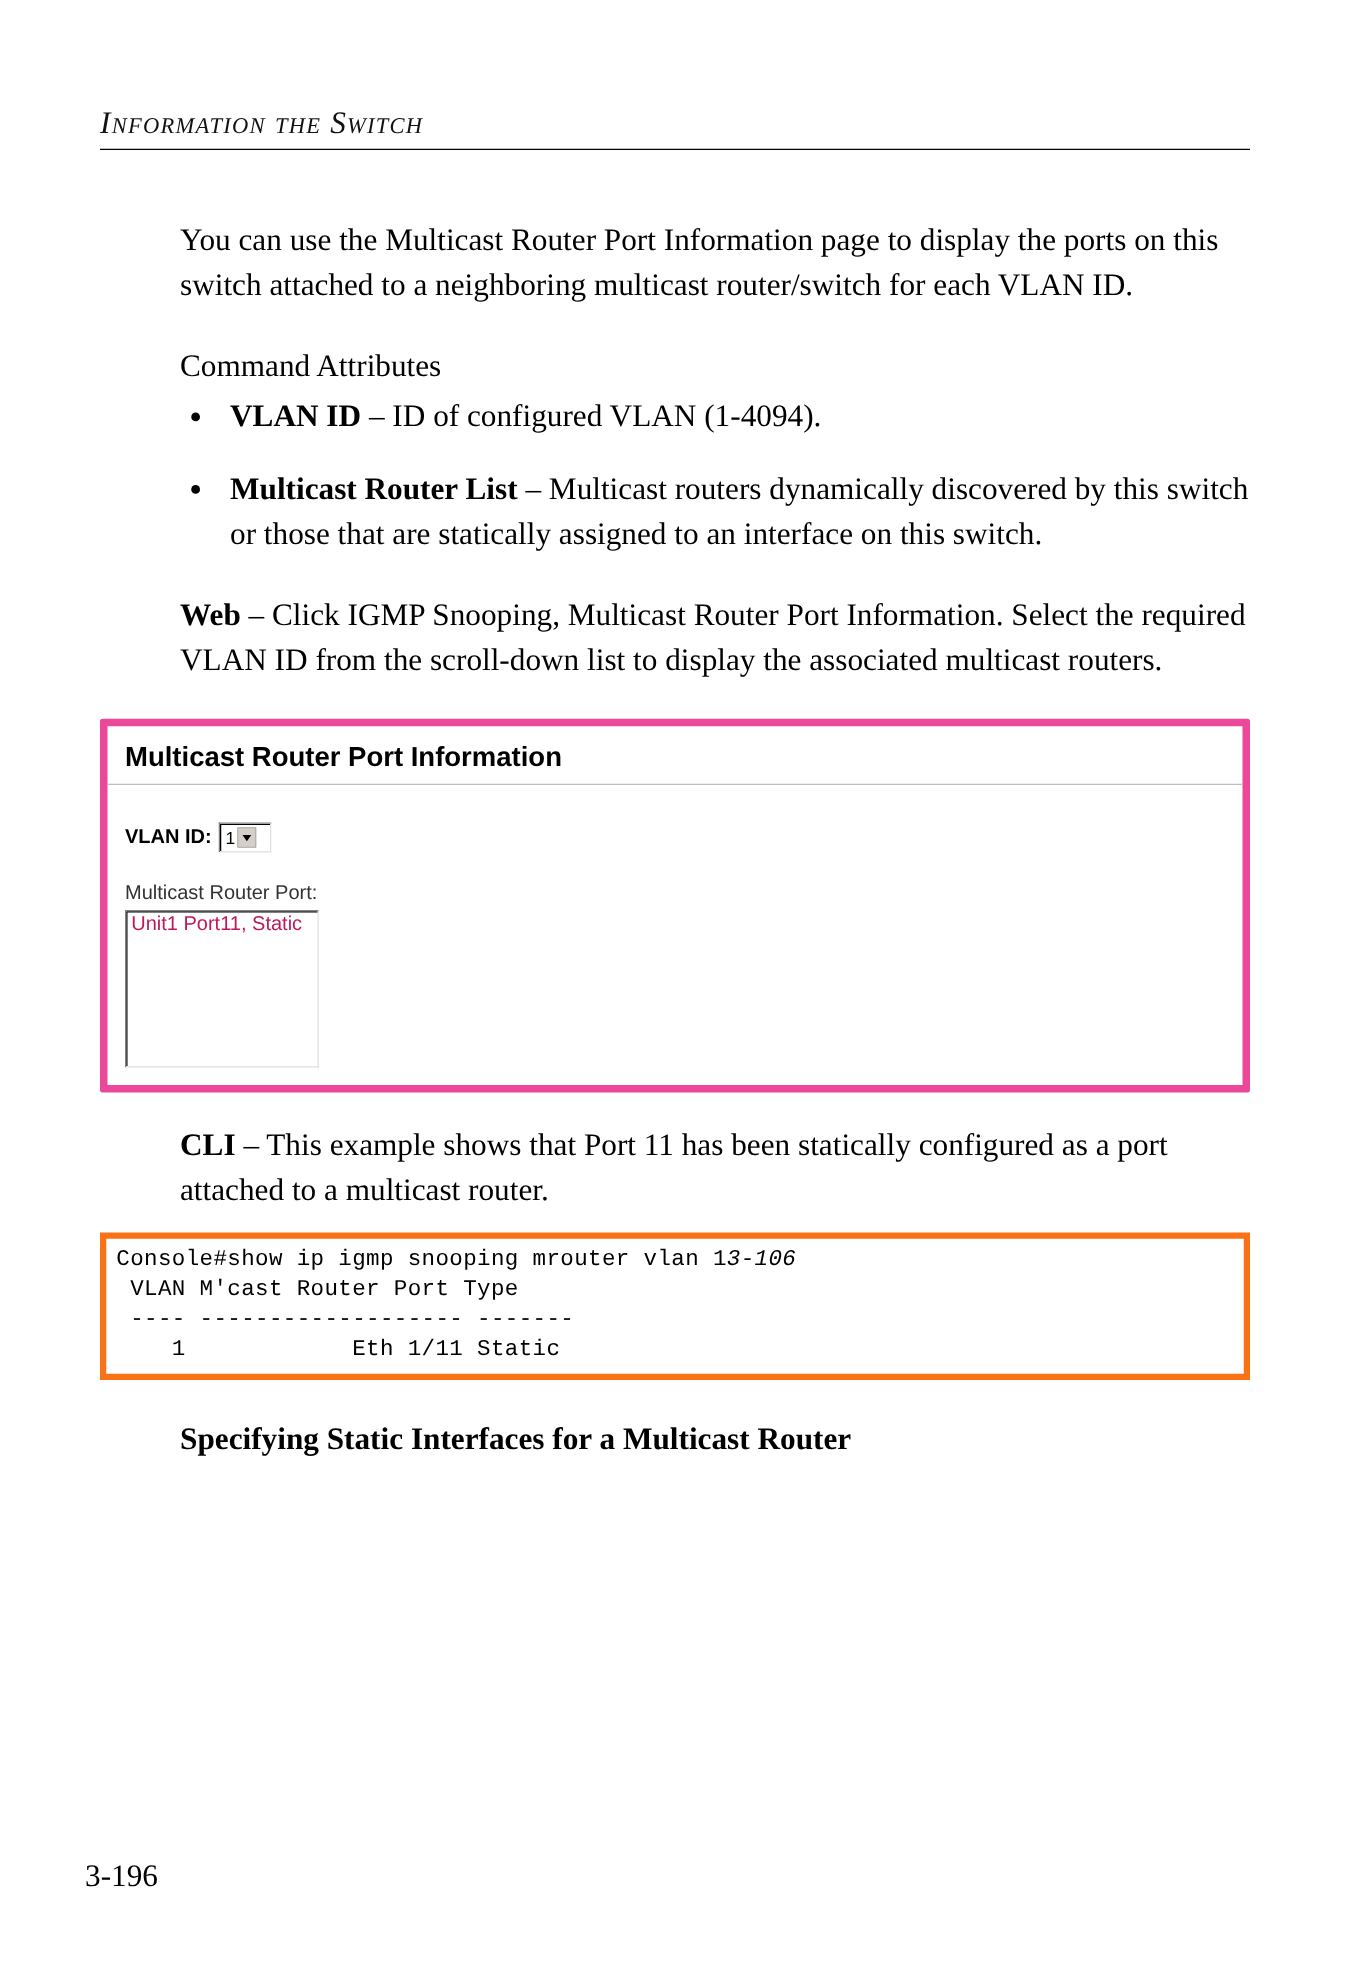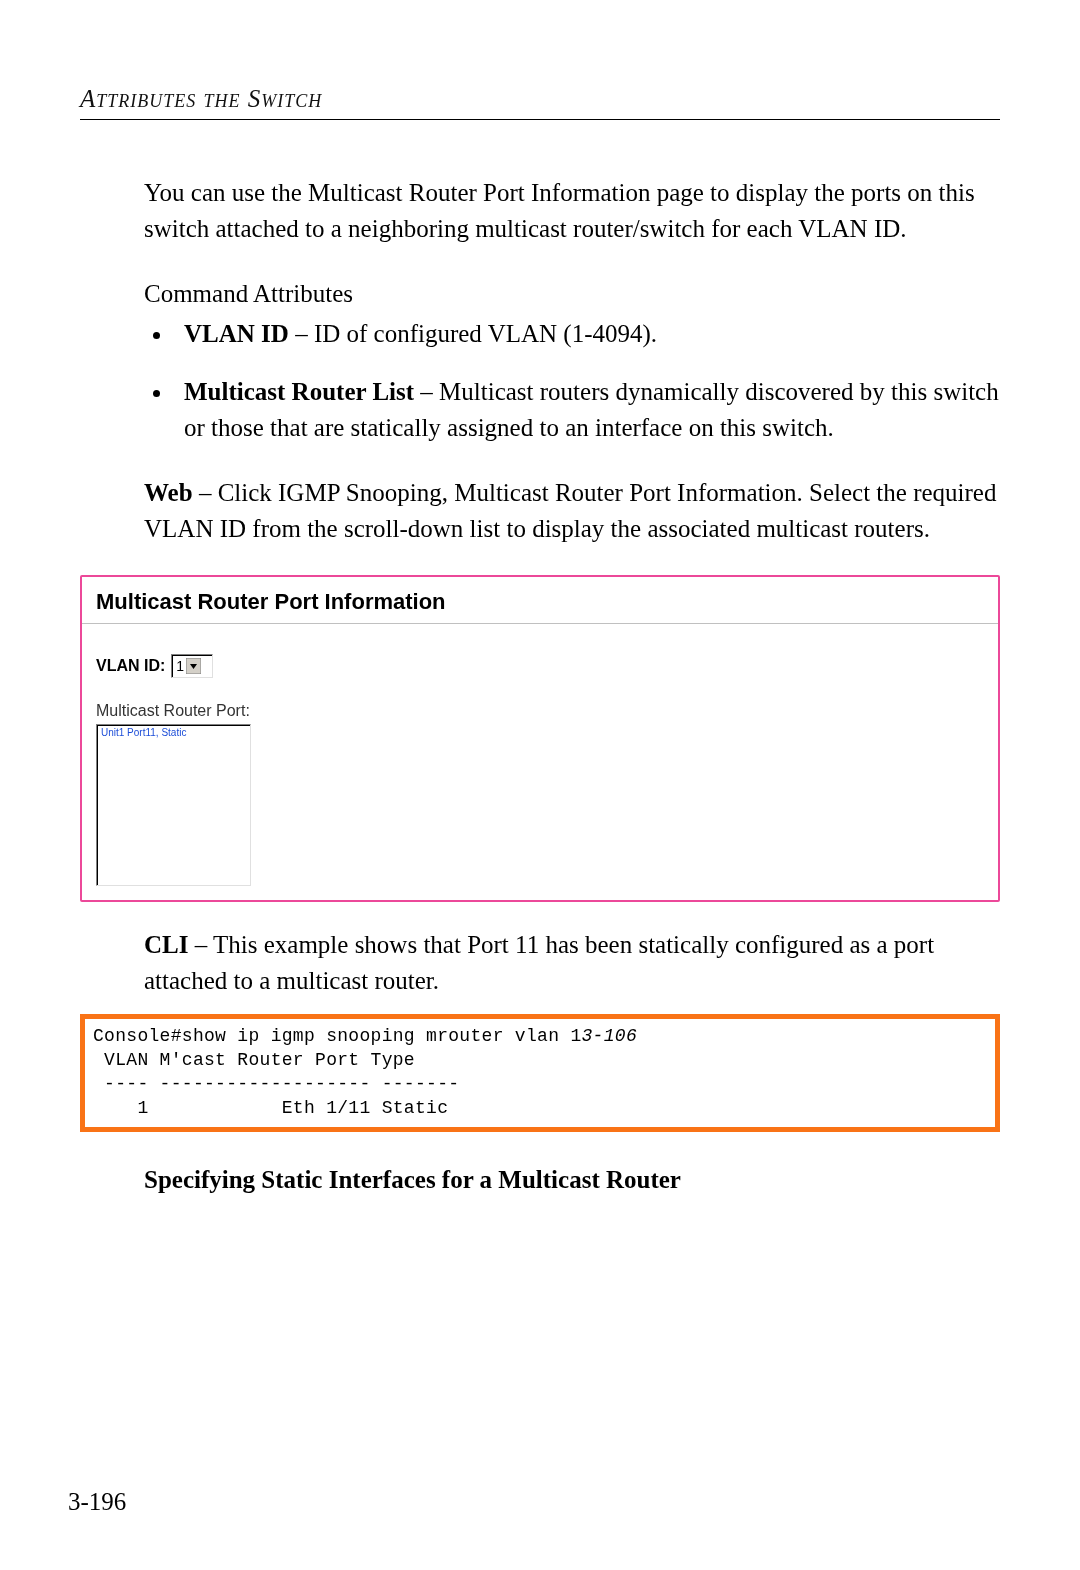--- a/index.html
+++ b/index.html
@@ -51,21 +51,21 @@
   ul.bullets li {
     padding-left: 10px;
     margin-bottom: 22px;
     line-height: 1.45;
   }
   b { font-weight: bold; }
 
   
   .webui {
     margin: 10px 0 25px 0;
-    border: 2px solid #ec4899;
+    border: 6px solid #ec4899;
     border-radius: 2px;
     background: #fff;
     font-family: Arial, Helvetica, sans-serif;
     box-sizing: border-box;
     width: 100%;
   }
   .webui-title-wrap {
     padding: 12px 14px 8px 14px;
     border-bottom: 1px solid #c0c0c0;
   }
@@ -104,29 +104,29 @@
   }
   .vlan-select .val { padding-right: 2px; }
   .vlan-select svg { display: block; }
   .mrlist-label {
     font-size: 16px;
     color: #333;
     margin-bottom: 4px;
   }
   .mrlist-box {
     width: 155px;
-    height: 162px;
+    height: 126px;
     border-top: 1px solid #808080;
     border-left: 1px solid #808080;
     border-bottom: 1px solid #e0e0e0;
     border-right: 1px solid #e0e0e0;
     box-shadow: inset 1px 1px 0 #000;
     padding: 2px 4px;
-    font-size: 10px;
-    color: #1d4ed8;
+    font-size: 16px;
+    color: #be185d;
     background: #fff;
     box-sizing: border-box;
   }
 
   
   .cli {
     margin: 6px 0 30px 0;
     border: 5px solid #f97316;
     padding: 5px 8px 6px 8px;
     font-family: "Courier New", monospace;
@@ -151,21 +151,21 @@
     left: 68px;
     bottom: 54px;
     font-size: 25px;
   }
 </style>
 </head>
 <body>
 
 <div class="page">
 
-  <div class="header">Attributes the Switch</div>
+  <div class="header">Information the Switch</div>
   <hr class="hr">
 
   <div class="body-text">
 
     <p class="para">You can use the Multicast Router Port Information page to display the ports on this switch attached to a neighboring multicast router/switch for each VLAN ID.</p>
 
     <p class="cmd-attr-title">Command Attributes</p>
 
     <ul class="bullets">
       <li>

